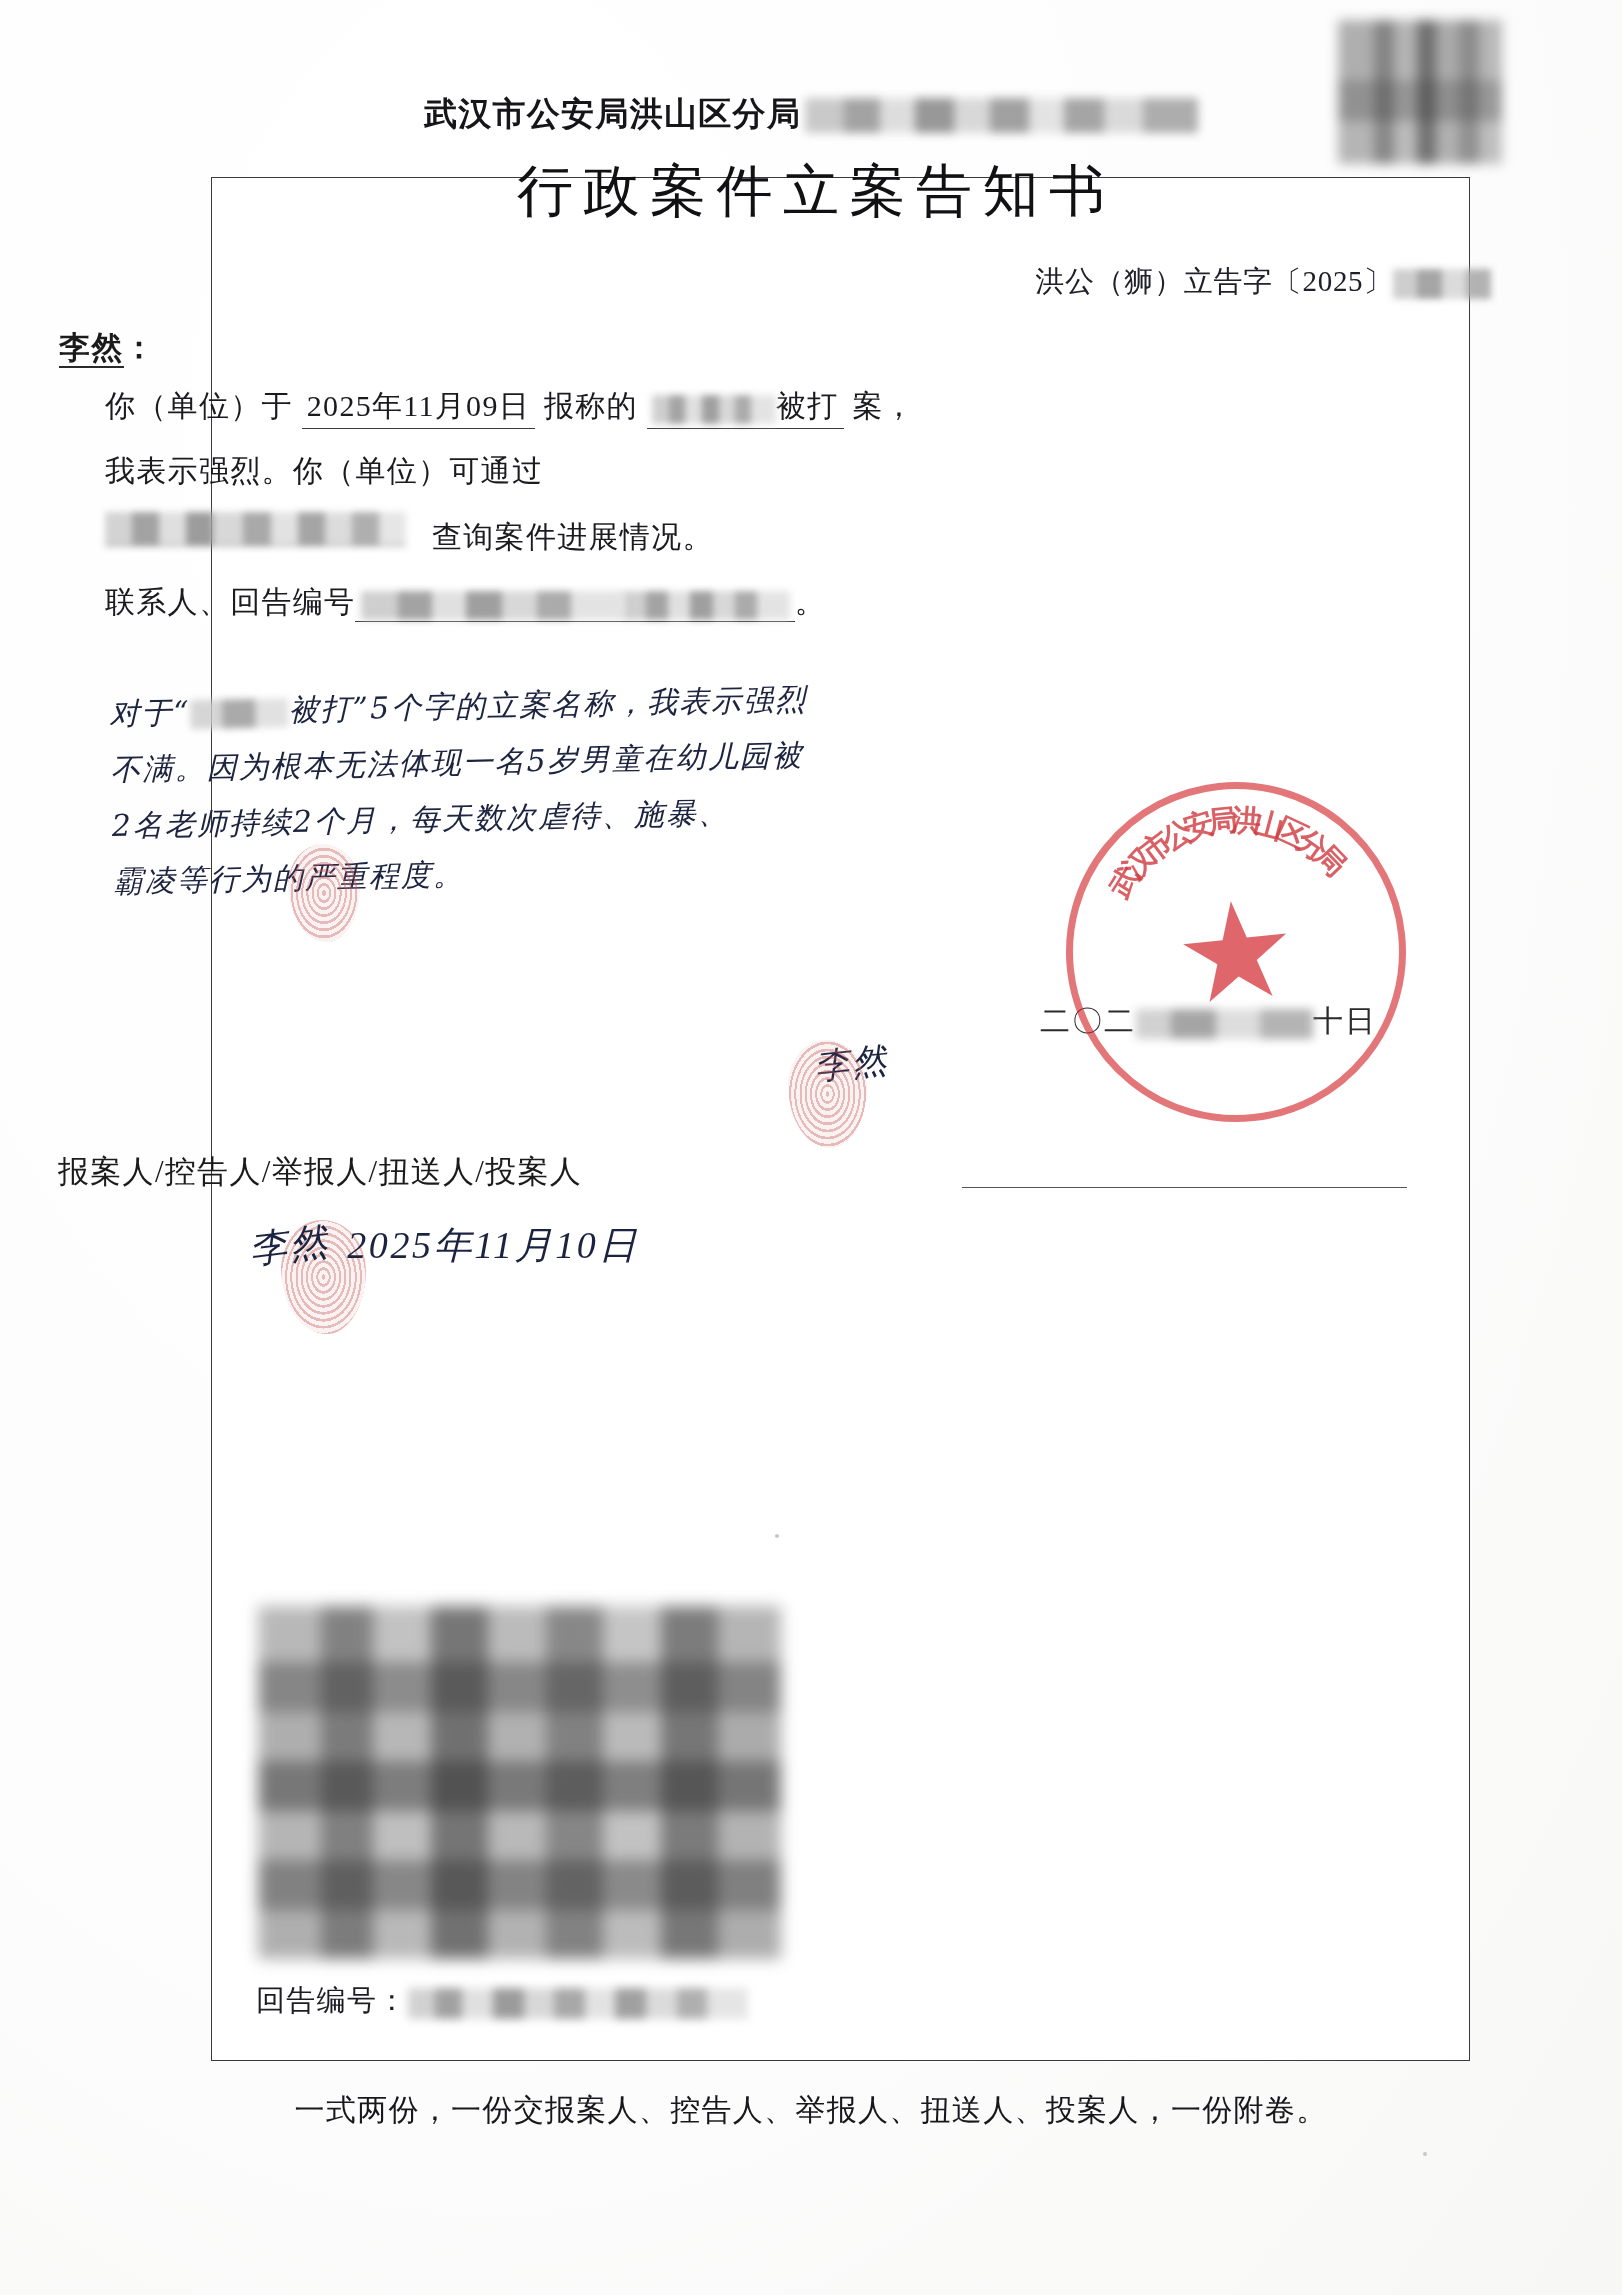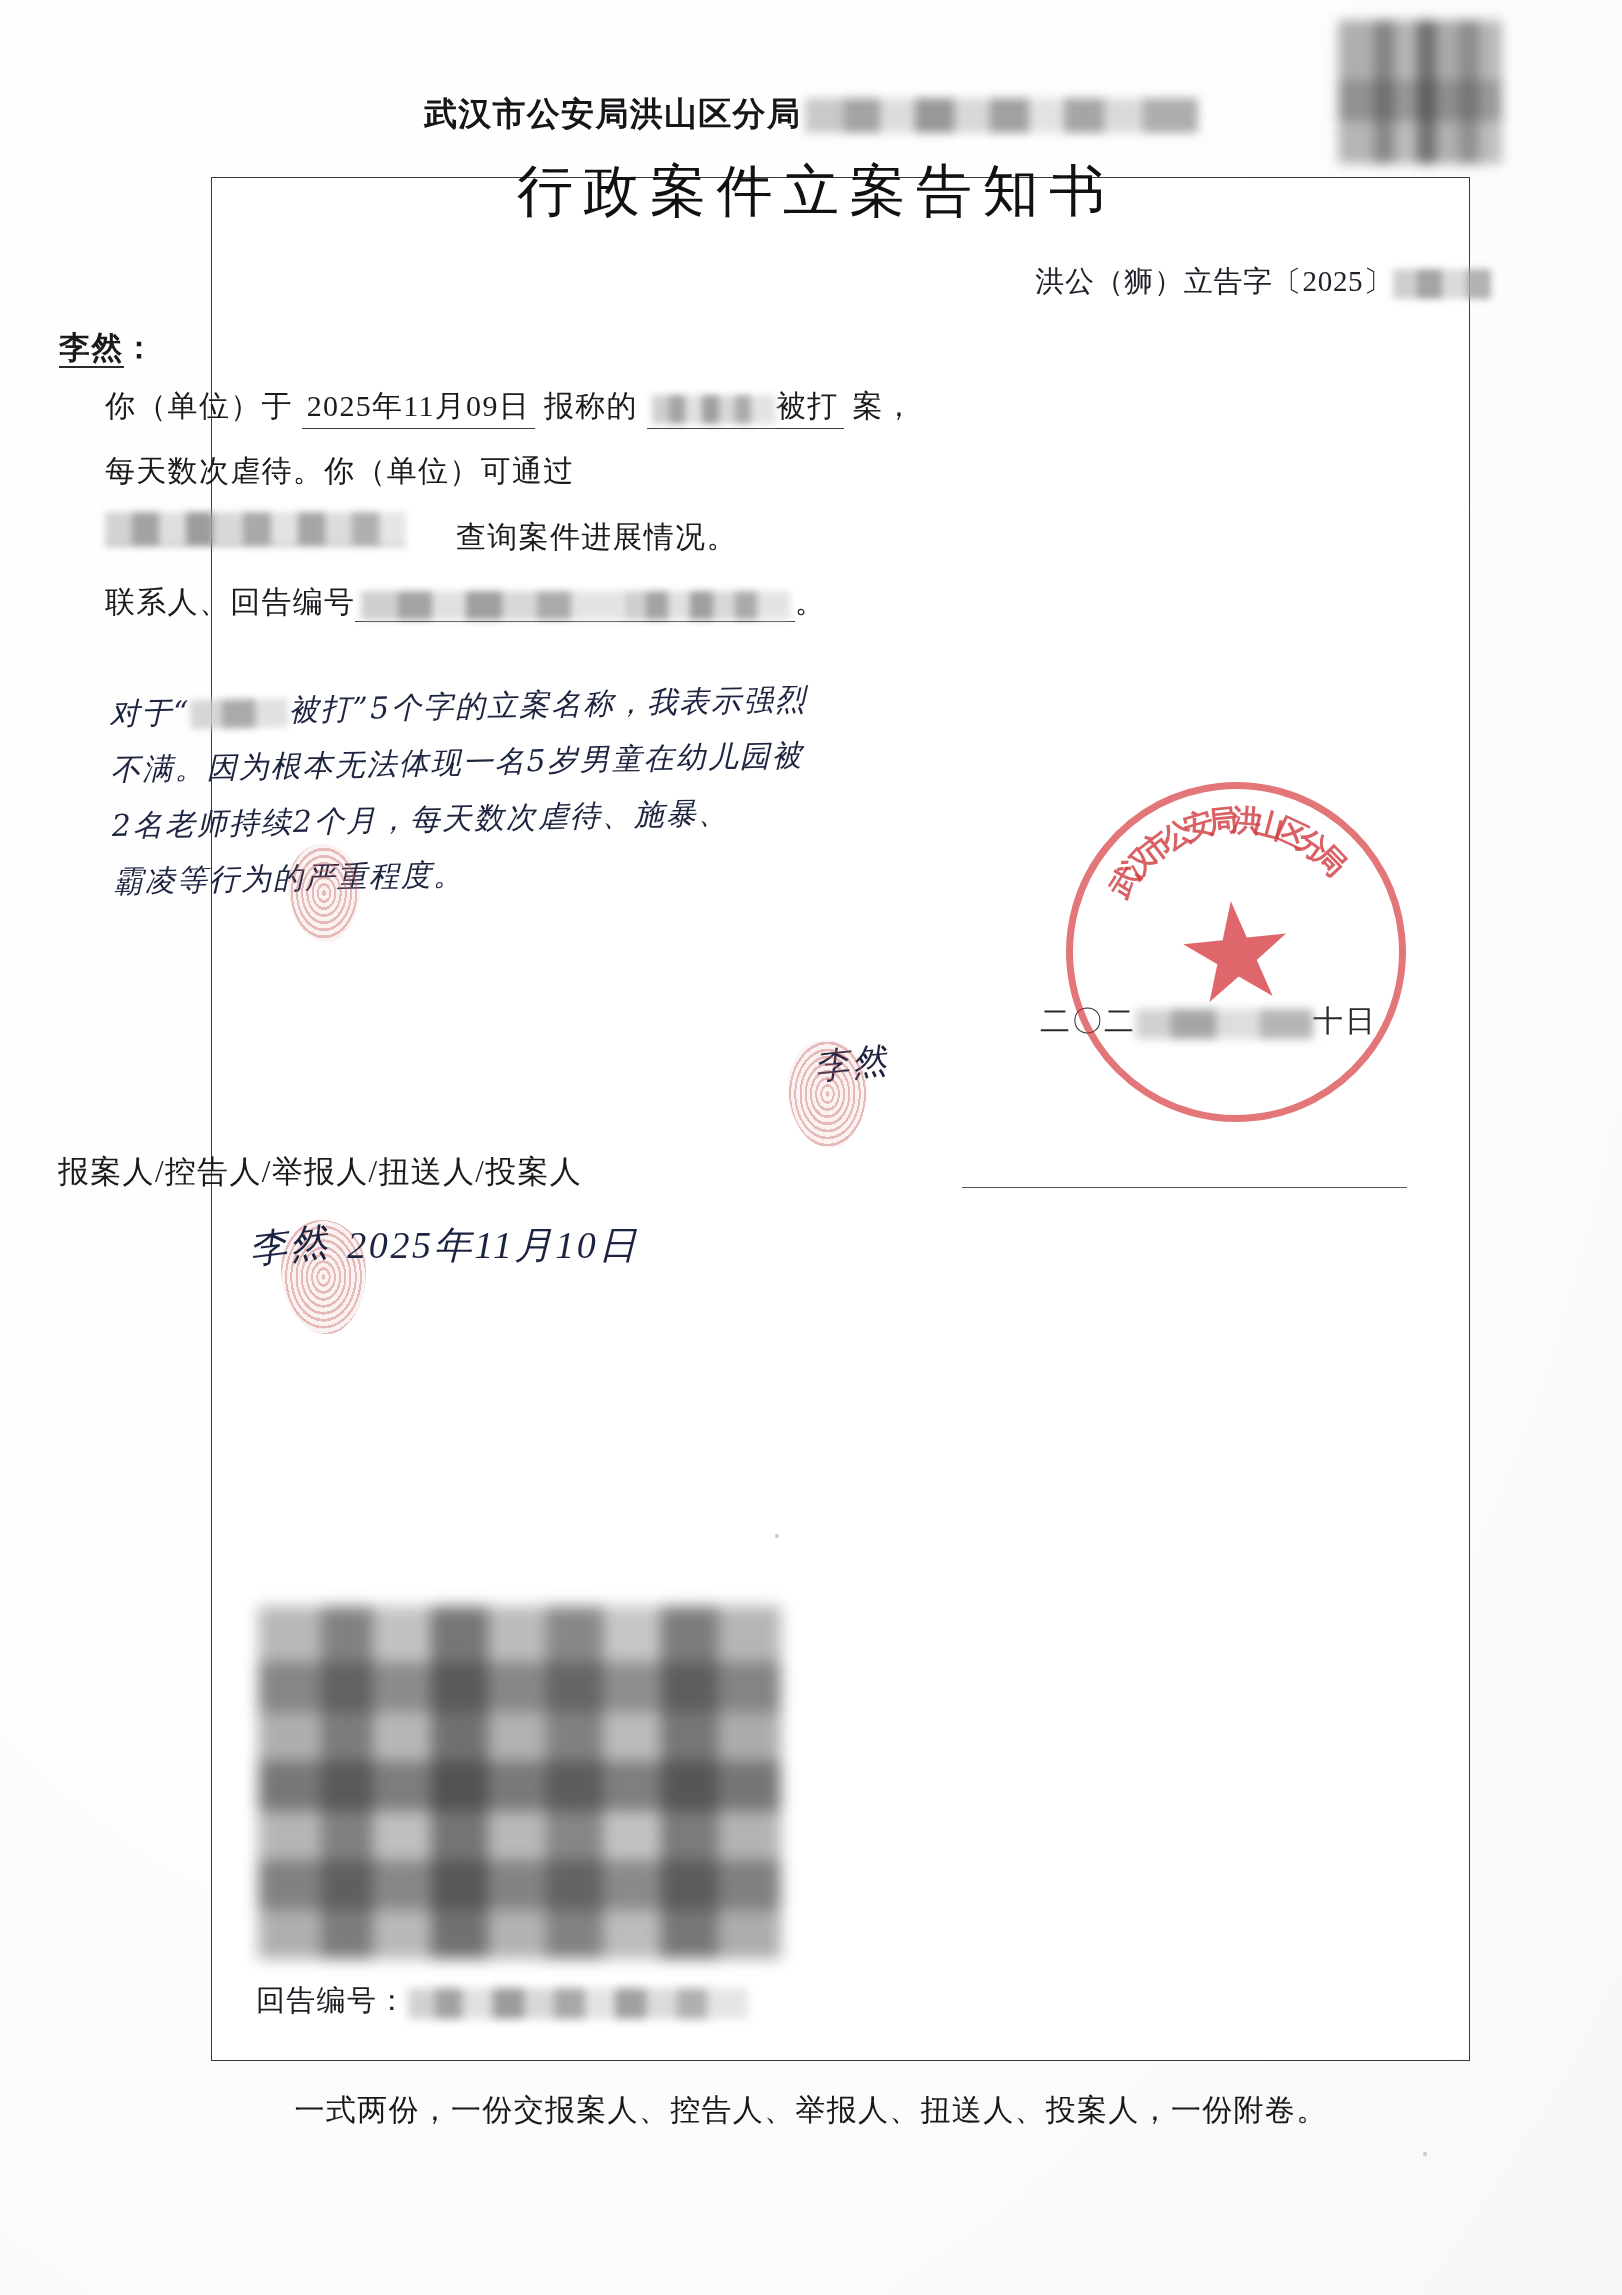--- a/index.html
+++ b/index.html
@@ -128,21 +128,21 @@
   .para {
     position: absolute;
     left: 105px;
     font-size: 30px;
     letter-spacing: 1.3px;
     white-space: nowrap;
     color: #1a1a1f;
   }
   .l1 { top: 386px; }
   .l2 { top: 451px; }
-  .l3 { top: 517px; left: 105px; margin-left: 24px; }
+  .l3 { top: 517px; left: 105px; }
   .l4 { top: 582px; }
 
   .ul {
     display: inline-block;
     border-bottom: 1.3px solid #3b3b3b;
     text-align: left;
     padding: 0 5.2px 1.3px 5.2px;
   }
   .blur-field {
     display: inline-block;
@@ -401,21 +401,21 @@
 </div>
 
 <div class="para l1">
   <span>你（单位）于</span>
   <span class="ul">2025年11月09日</span>
   <span>报称的</span>
   <span class="ul"><span class="blur-field blur-w-name"></span><span>被打</span></span>
   <span>案，</span>
 </div>
 
-<div class="para l2">每天数次虐待。你（单位）可通过</div>
+<div class="para l2">我表示强烈。你（单位）可通过</div>
 
 <div class="url-line">
   <span class="url-blur"></span>
 </div>
 <div class="para l3" style="left:432px;">查询案件进展情况。</div>
 
 <div class="para l4">
   <span>联系人、回告编号</span><span class="ul"><span class="blur-field blur-w-contact"></span><span class="blur-field blur-w-phone"></span></span><span>。</span>
 </div>
 

